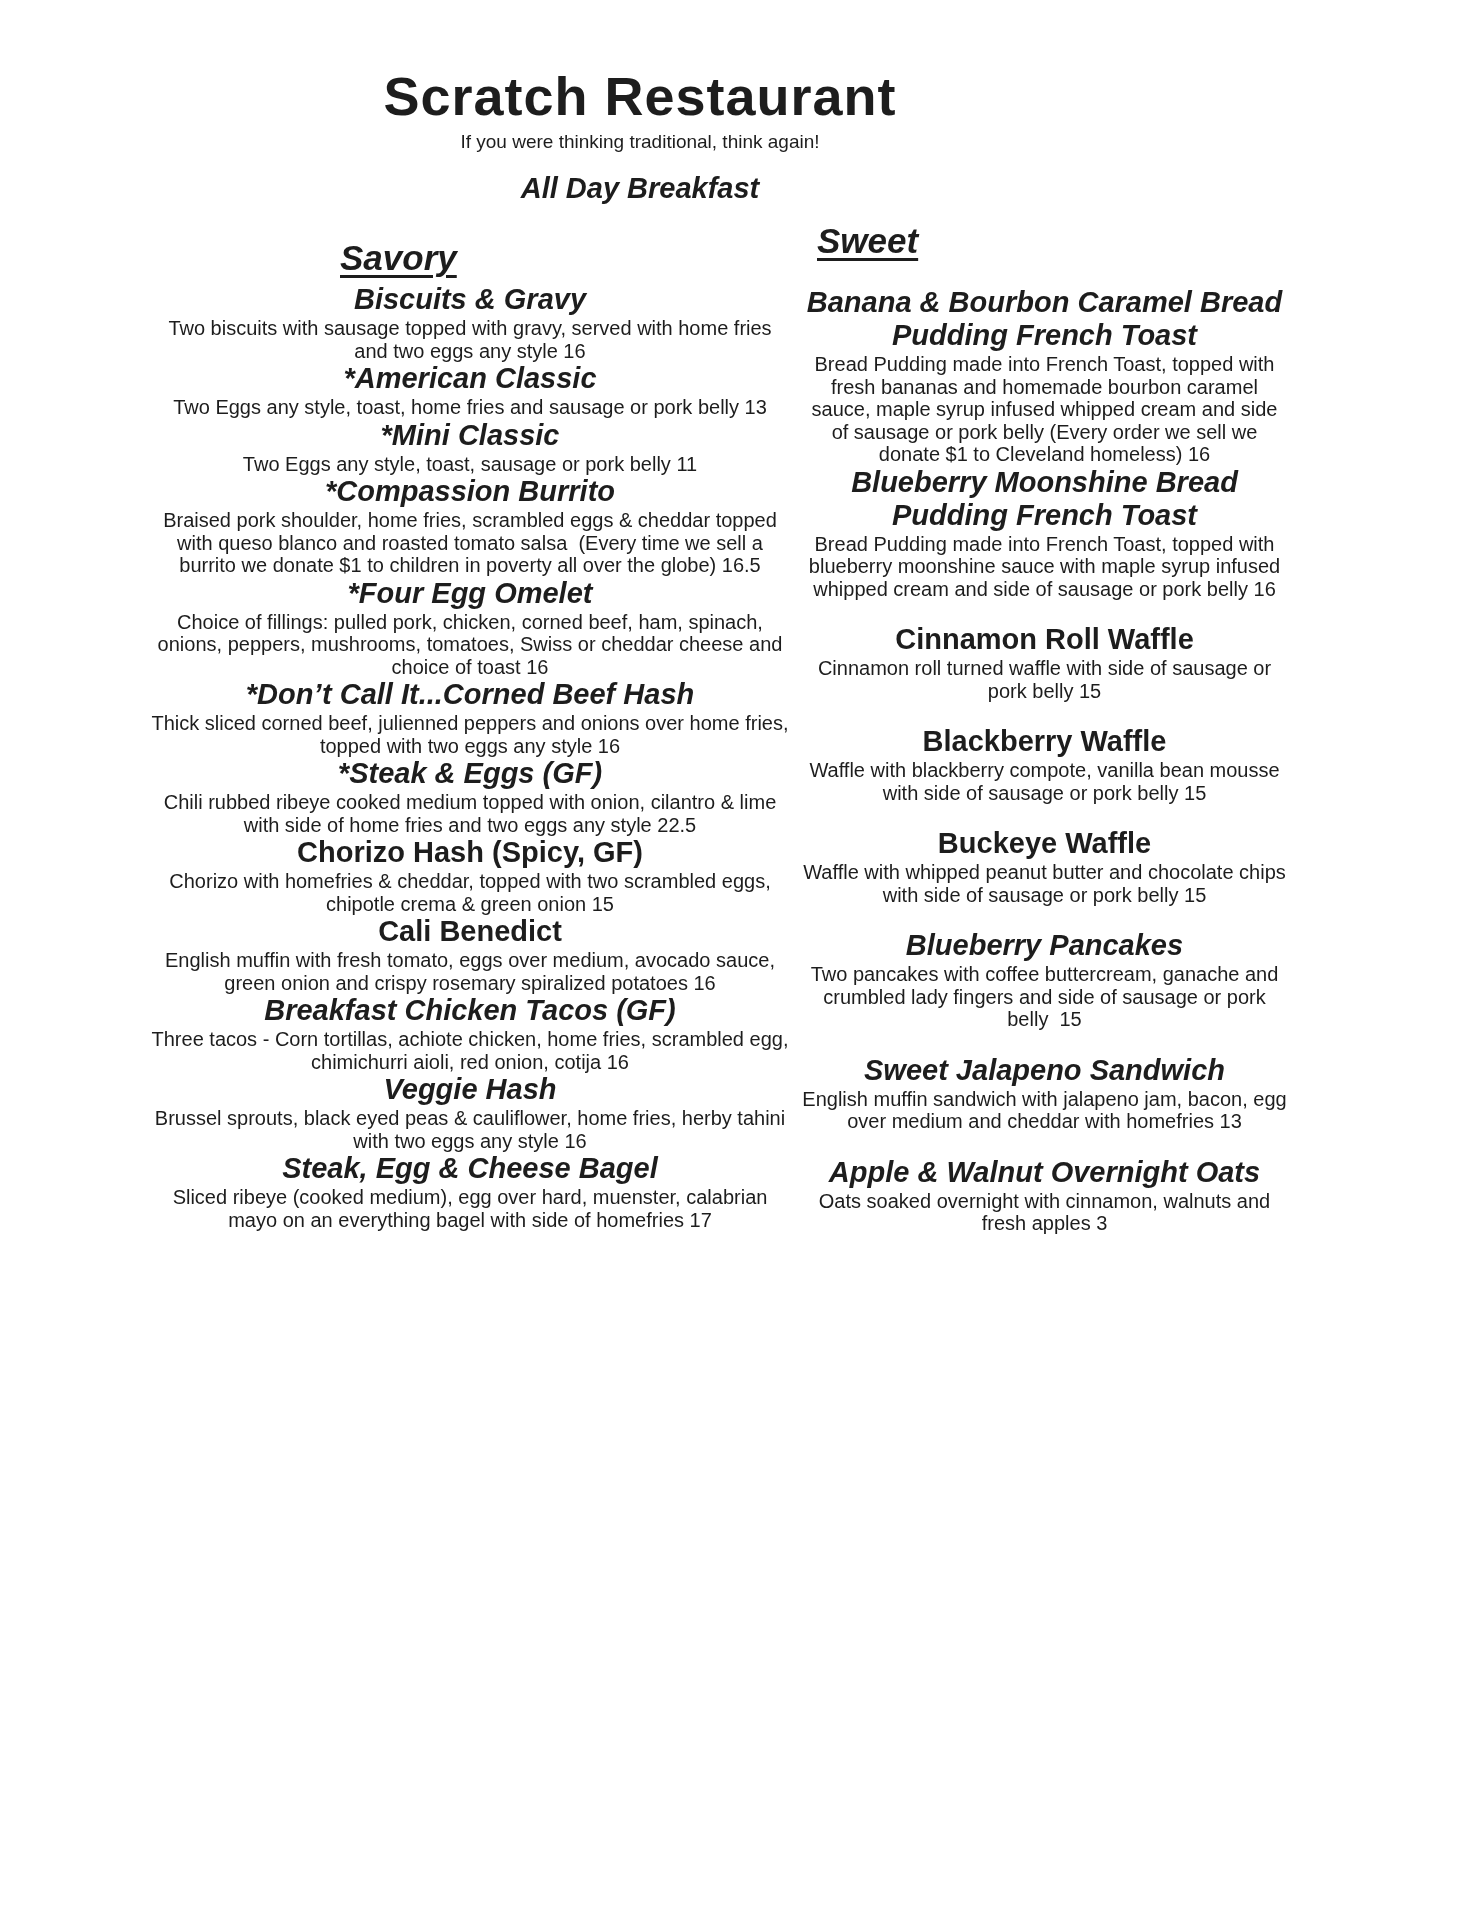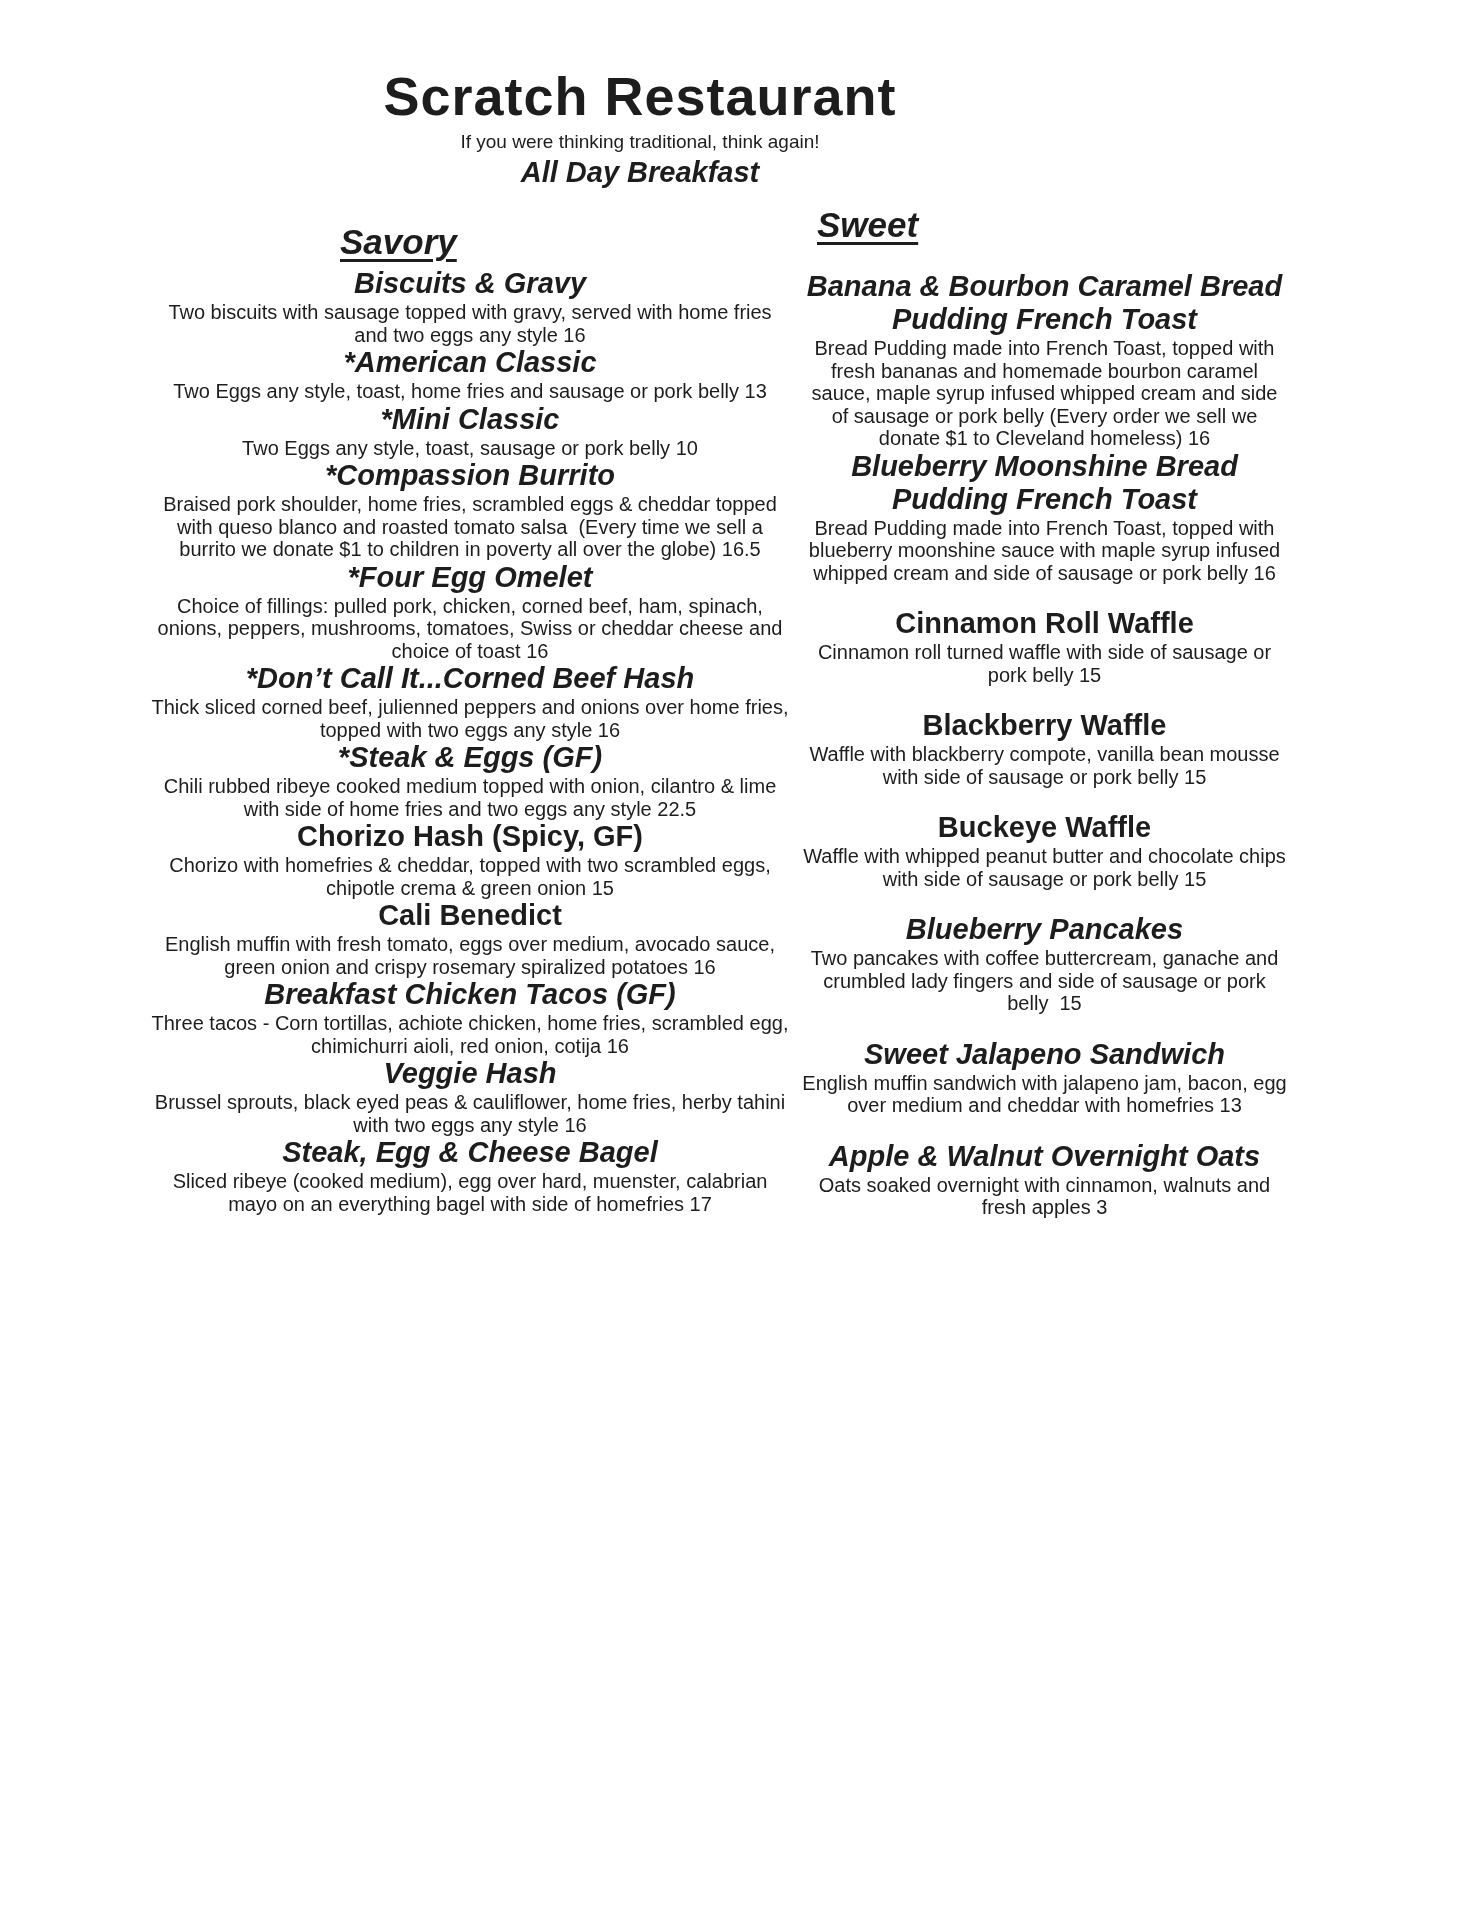--- a/index.html
+++ b/index.html
@@ -30,21 +30,21 @@
     font-weight: 600;
     letter-spacing: 1px;
   }
   .tagline {
     margin: 2px 0 0 0;
     font-size: 19px;
     line-height: 25px;
     font-weight: 400;
   }
   .day-breakfast {
-    margin: 0 0 0 0;
+    margin: 16px 0 0 0;
     font-size: 29px;
     line-height: 36px;
     font-style: italic;
     font-weight: 600;
   }
   .columns {
     display: flex;
     align-items: flex-start;
     margin-top: 14px;
   }
@@ -110,21 +110,21 @@
     <p class="item-desc">Two biscuits with sausage topped with gravy, served with home fries and two eggs any style 16</p>
   </div>
 
   <div class="menu-item">
     <h3 class="item-name">*American Classic</h3>
     <p class="item-desc">Two Eggs any style, toast, home fries and sausage or pork belly 13</p>
   </div>
 
   <div class="menu-item">
     <h3 class="item-name">*Mini Classic</h3>
-    <p class="item-desc">Two Eggs any style, toast, sausage or pork belly 10</p>
+    <p class="item-desc">Two Eggs any style, toast, sausage or pork belly 11</p>
   </div>
 
   <div class="menu-item">
     <h3 class="item-name">*Compassion Burrito</h3>
     <p class="item-desc">Braised pork shoulder, home fries, scrambled eggs &amp; cheddar topped with queso blanco and roasted tomato salsa  (Every time we sell a burrito we donate $1 to children in poverty all over the globe) 16.5</p>
   </div>
 
   <div class="menu-item">
     <h3 class="item-name">*Four Egg Omelet</h3>
     <p class="item-desc">Choice of fillings: pulled pork, chicken, corned beef, ham, spinach, onions, peppers, mushrooms, tomatoes, Swiss or cheddar cheese and choice of toast 16</p>

